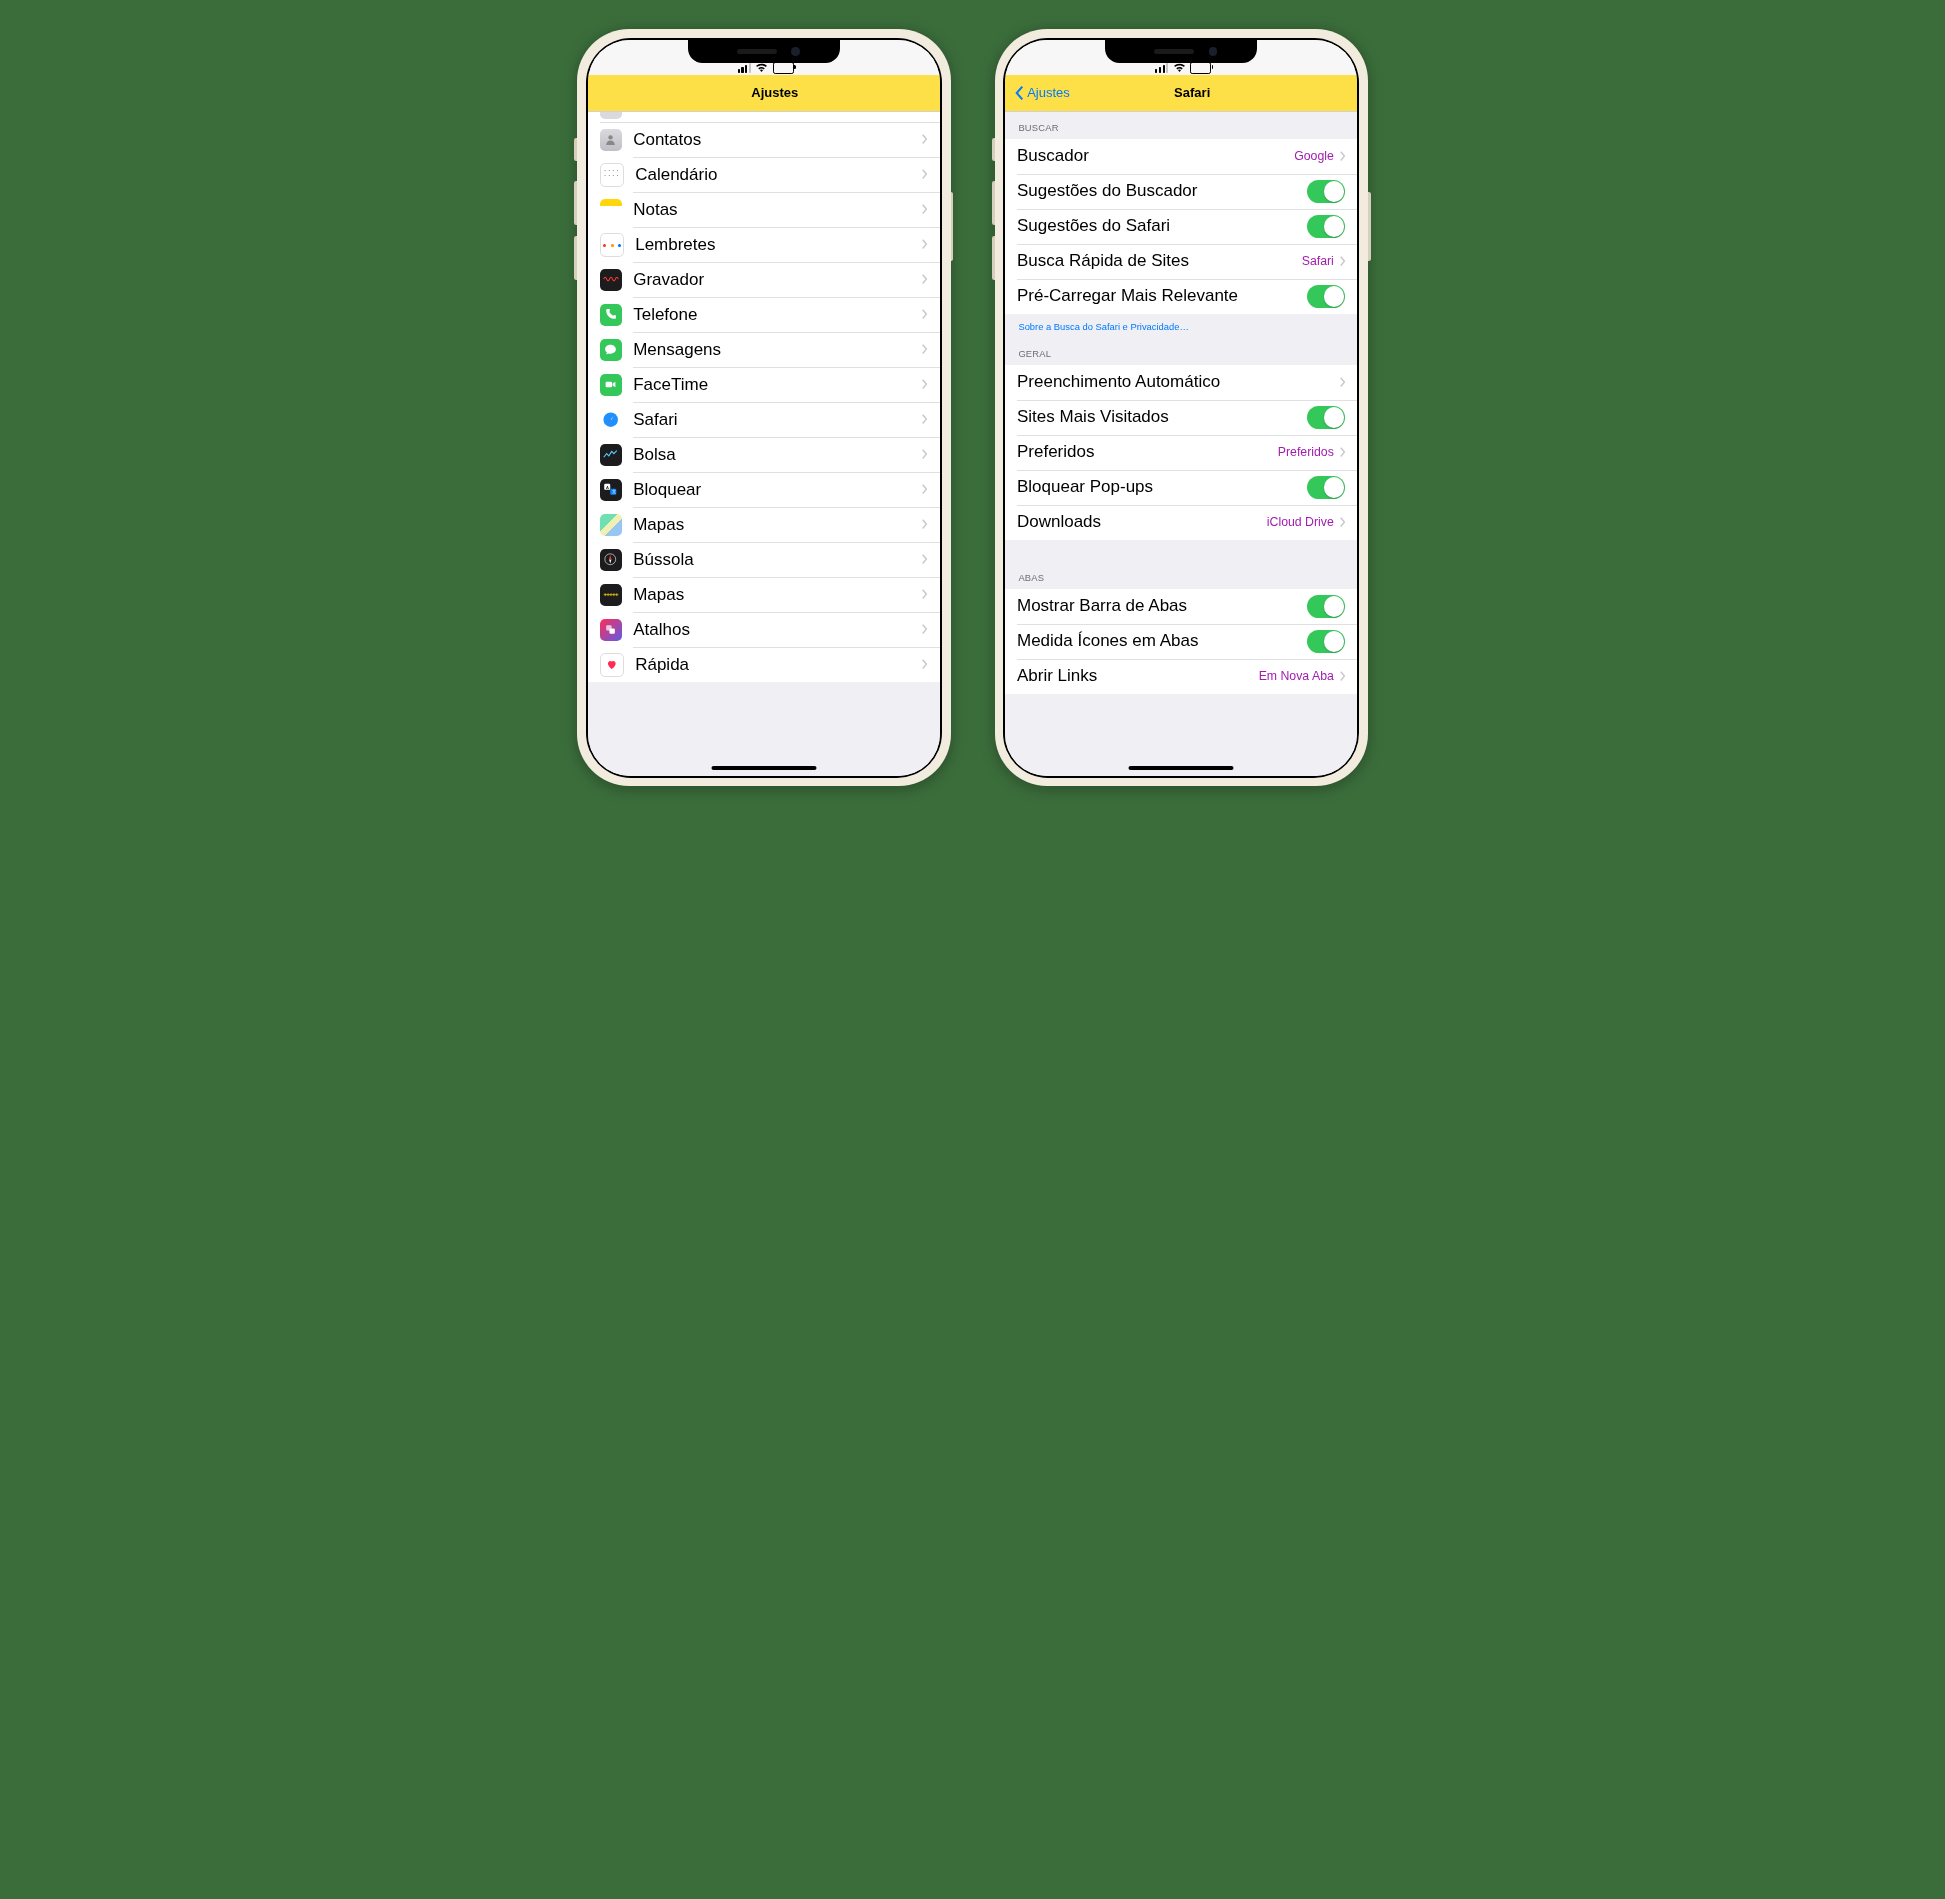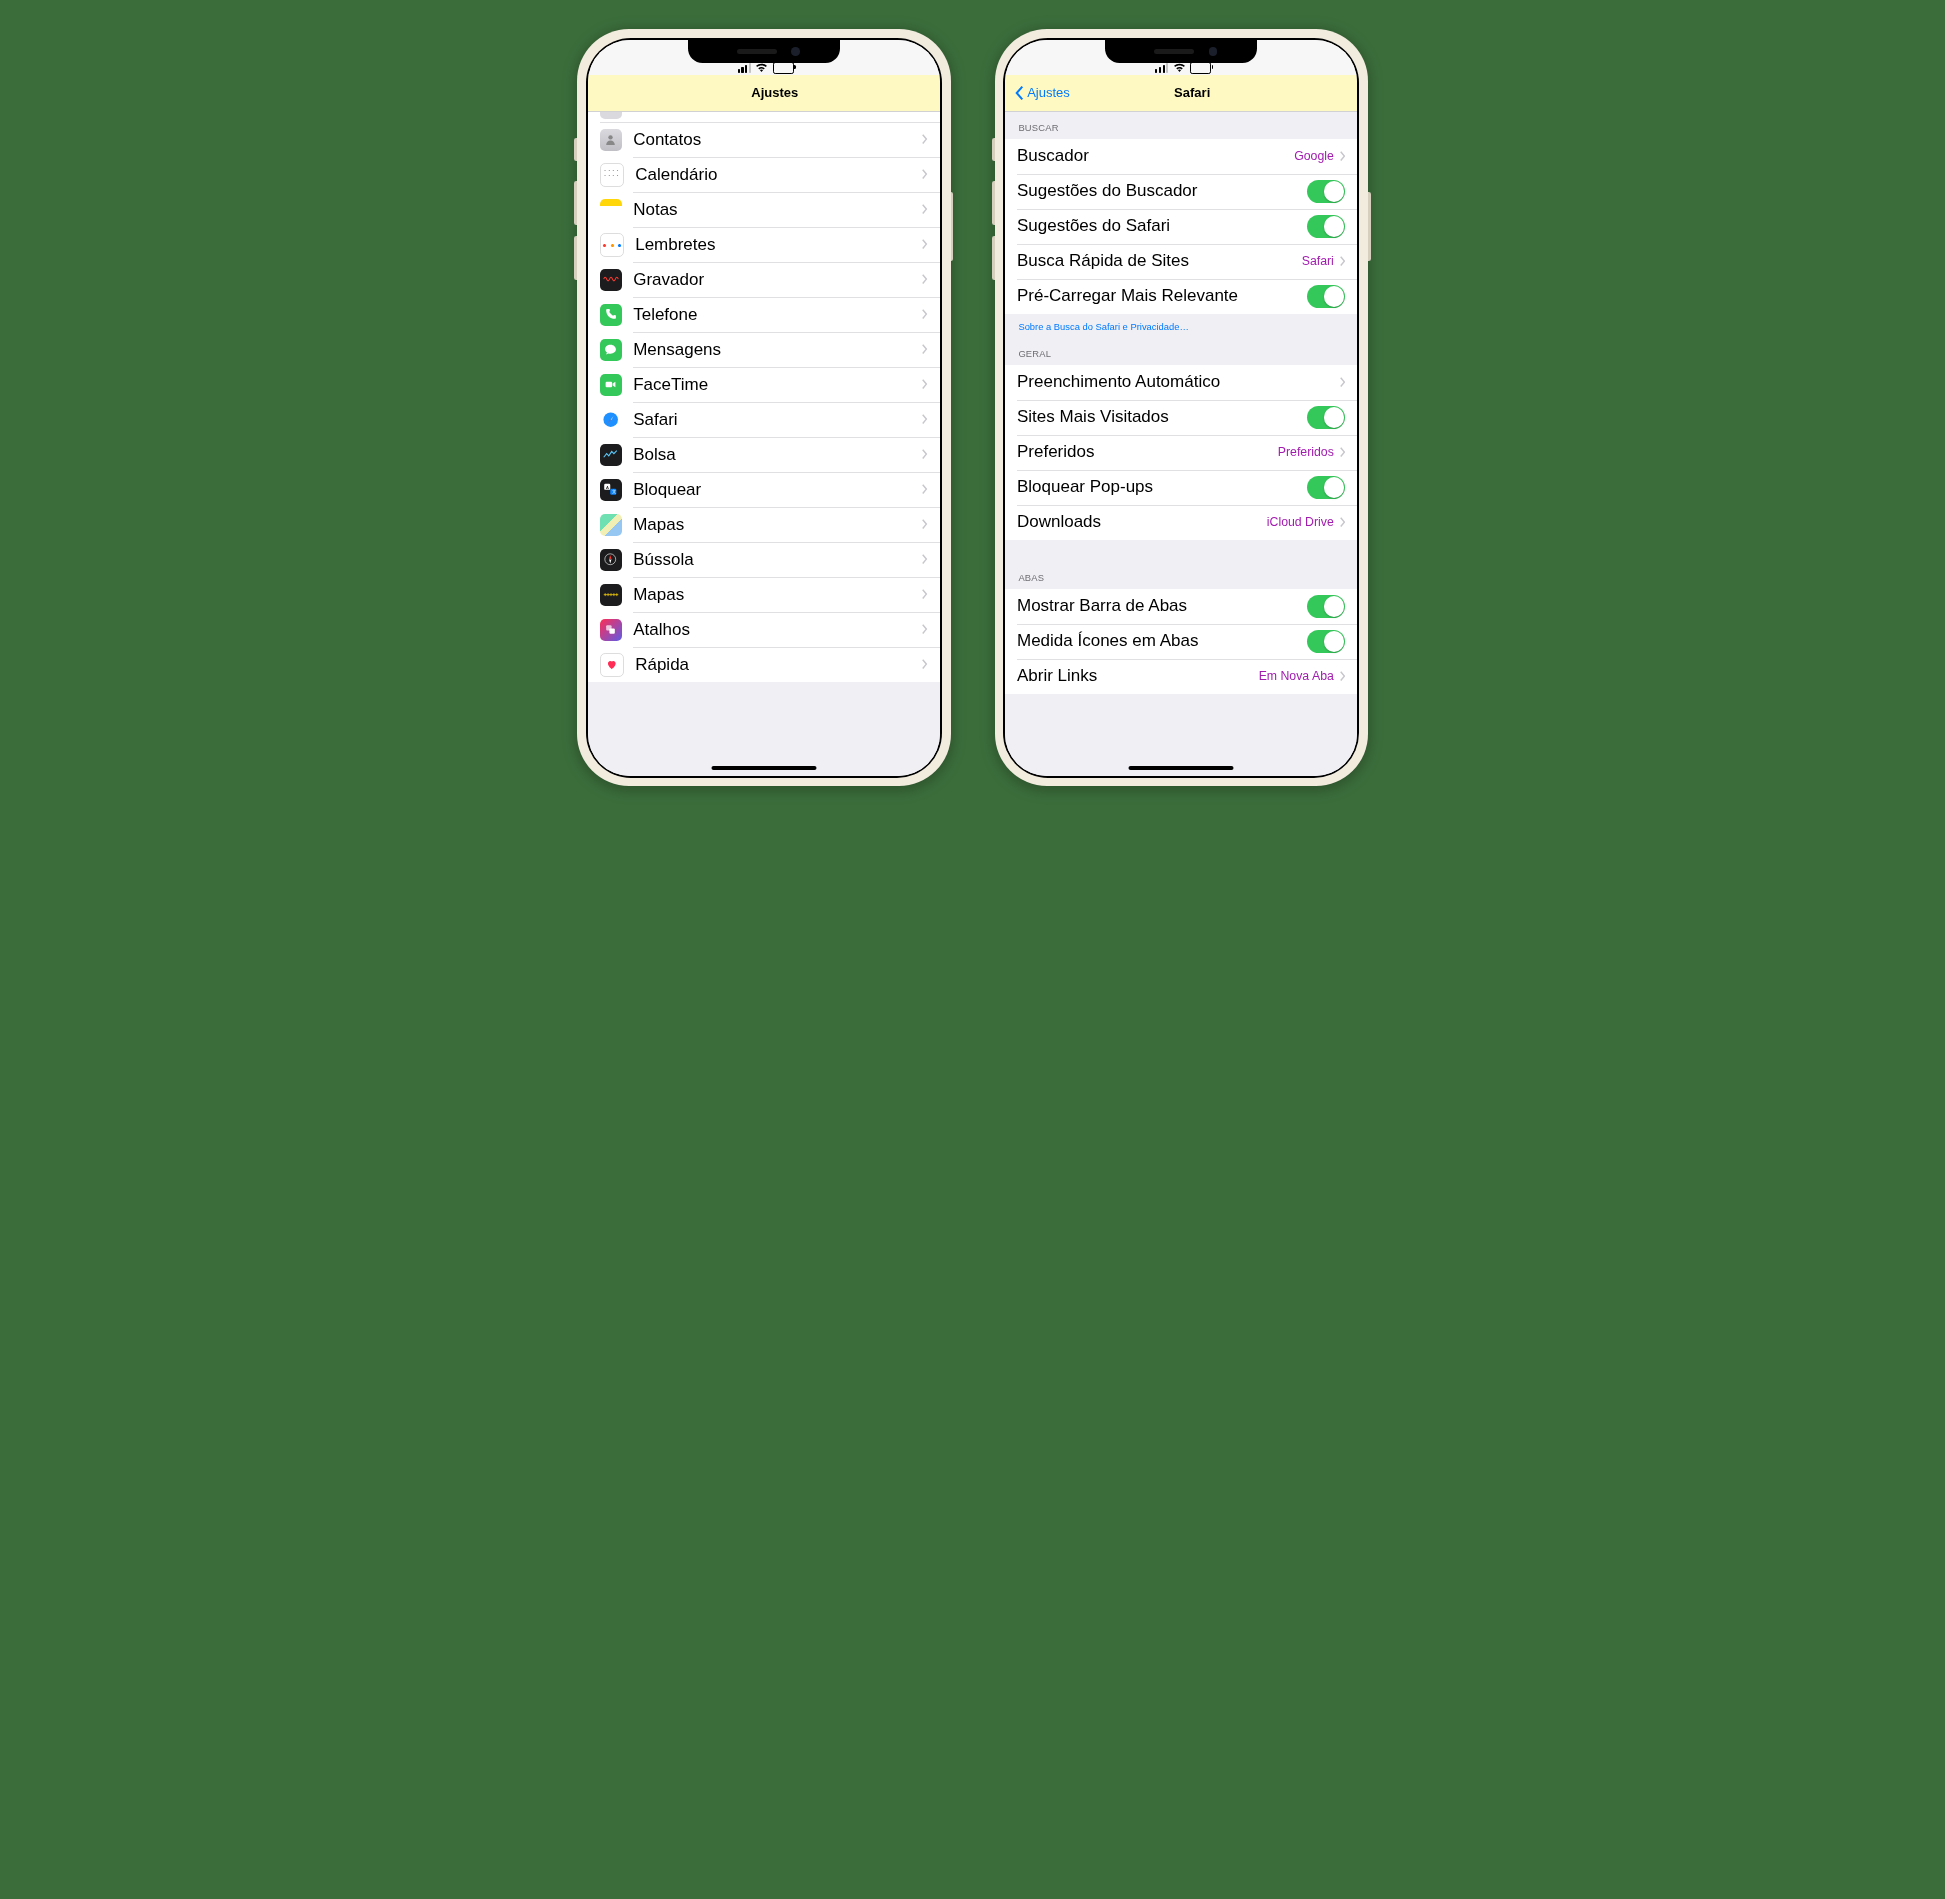--- a/index.html
+++ b/index.html
@@ -25,21 +25,21 @@
   .signal{display:flex;align-items:flex-end;gap:1.5px;}
   .signal span{width:2.2px;background:#000;border-radius:0.7px;}
   .signal span:nth-child(1){height:3.6px;}
   .signal span:nth-child(2){height:5.8px;}
   .signal span:nth-child(3){height:8px;}
   .signal span:nth-child(4){height:10.2px;background:#c4c4c4;}
   .battery{width:19px;height:9.4px;border:1.1px solid #000;border-radius:2.2px;position:relative;}
   .battery::after{content:"";position:absolute;right:-2.9px;top:2.2px;width:1.5px;height:3.6px;background:#000;border-radius:0 1.5px 1.5px 0;}
   .battery-fill{height:100%;width:55%;background:#000;border-radius:0.7px;}
   
-  .nav{height:36px;background:#fef9c3;border-bottom:0.7px solid #d1d1d4;display:flex;align-items:center;justify-content:center;position:relative;padding-left:22px;}
+  .nav{height:36px;background:#fde047;border-bottom:0.7px solid #d1d1d4;display:flex;align-items:center;justify-content:center;position:relative;padding-left:22px;}
   .nav-title{font-size:13px;font-weight:600;}
   .nav-back{position:absolute;left:8.7px;display:flex;align-items:center;color:#007aff;font-size:13px;}
   .nav-back svg{width:10.2px;height:16px;margin-right:2.9px;}
   
   .content{flex:1;overflow:hidden;background:#efeff4;}
   
   .group-header{font-size:9.4px;color:#6d6d72;padding:10.2px 13px 5.8px;text-transform:uppercase;letter-spacing:0.2px;}
   .group-footer{font-size:9.4px;color:#007aff;padding:7.3px 13px 5.8px;}
   .row{background:#fff;height:35px;display:flex;align-items:center;padding:0 11.6px;position:relative;}
   .row + .row::before,.row.has-sep::before{content:"";position:absolute;top:0;left:11.6px;right:0;height:0.7px;background:#e0e0e2;}

